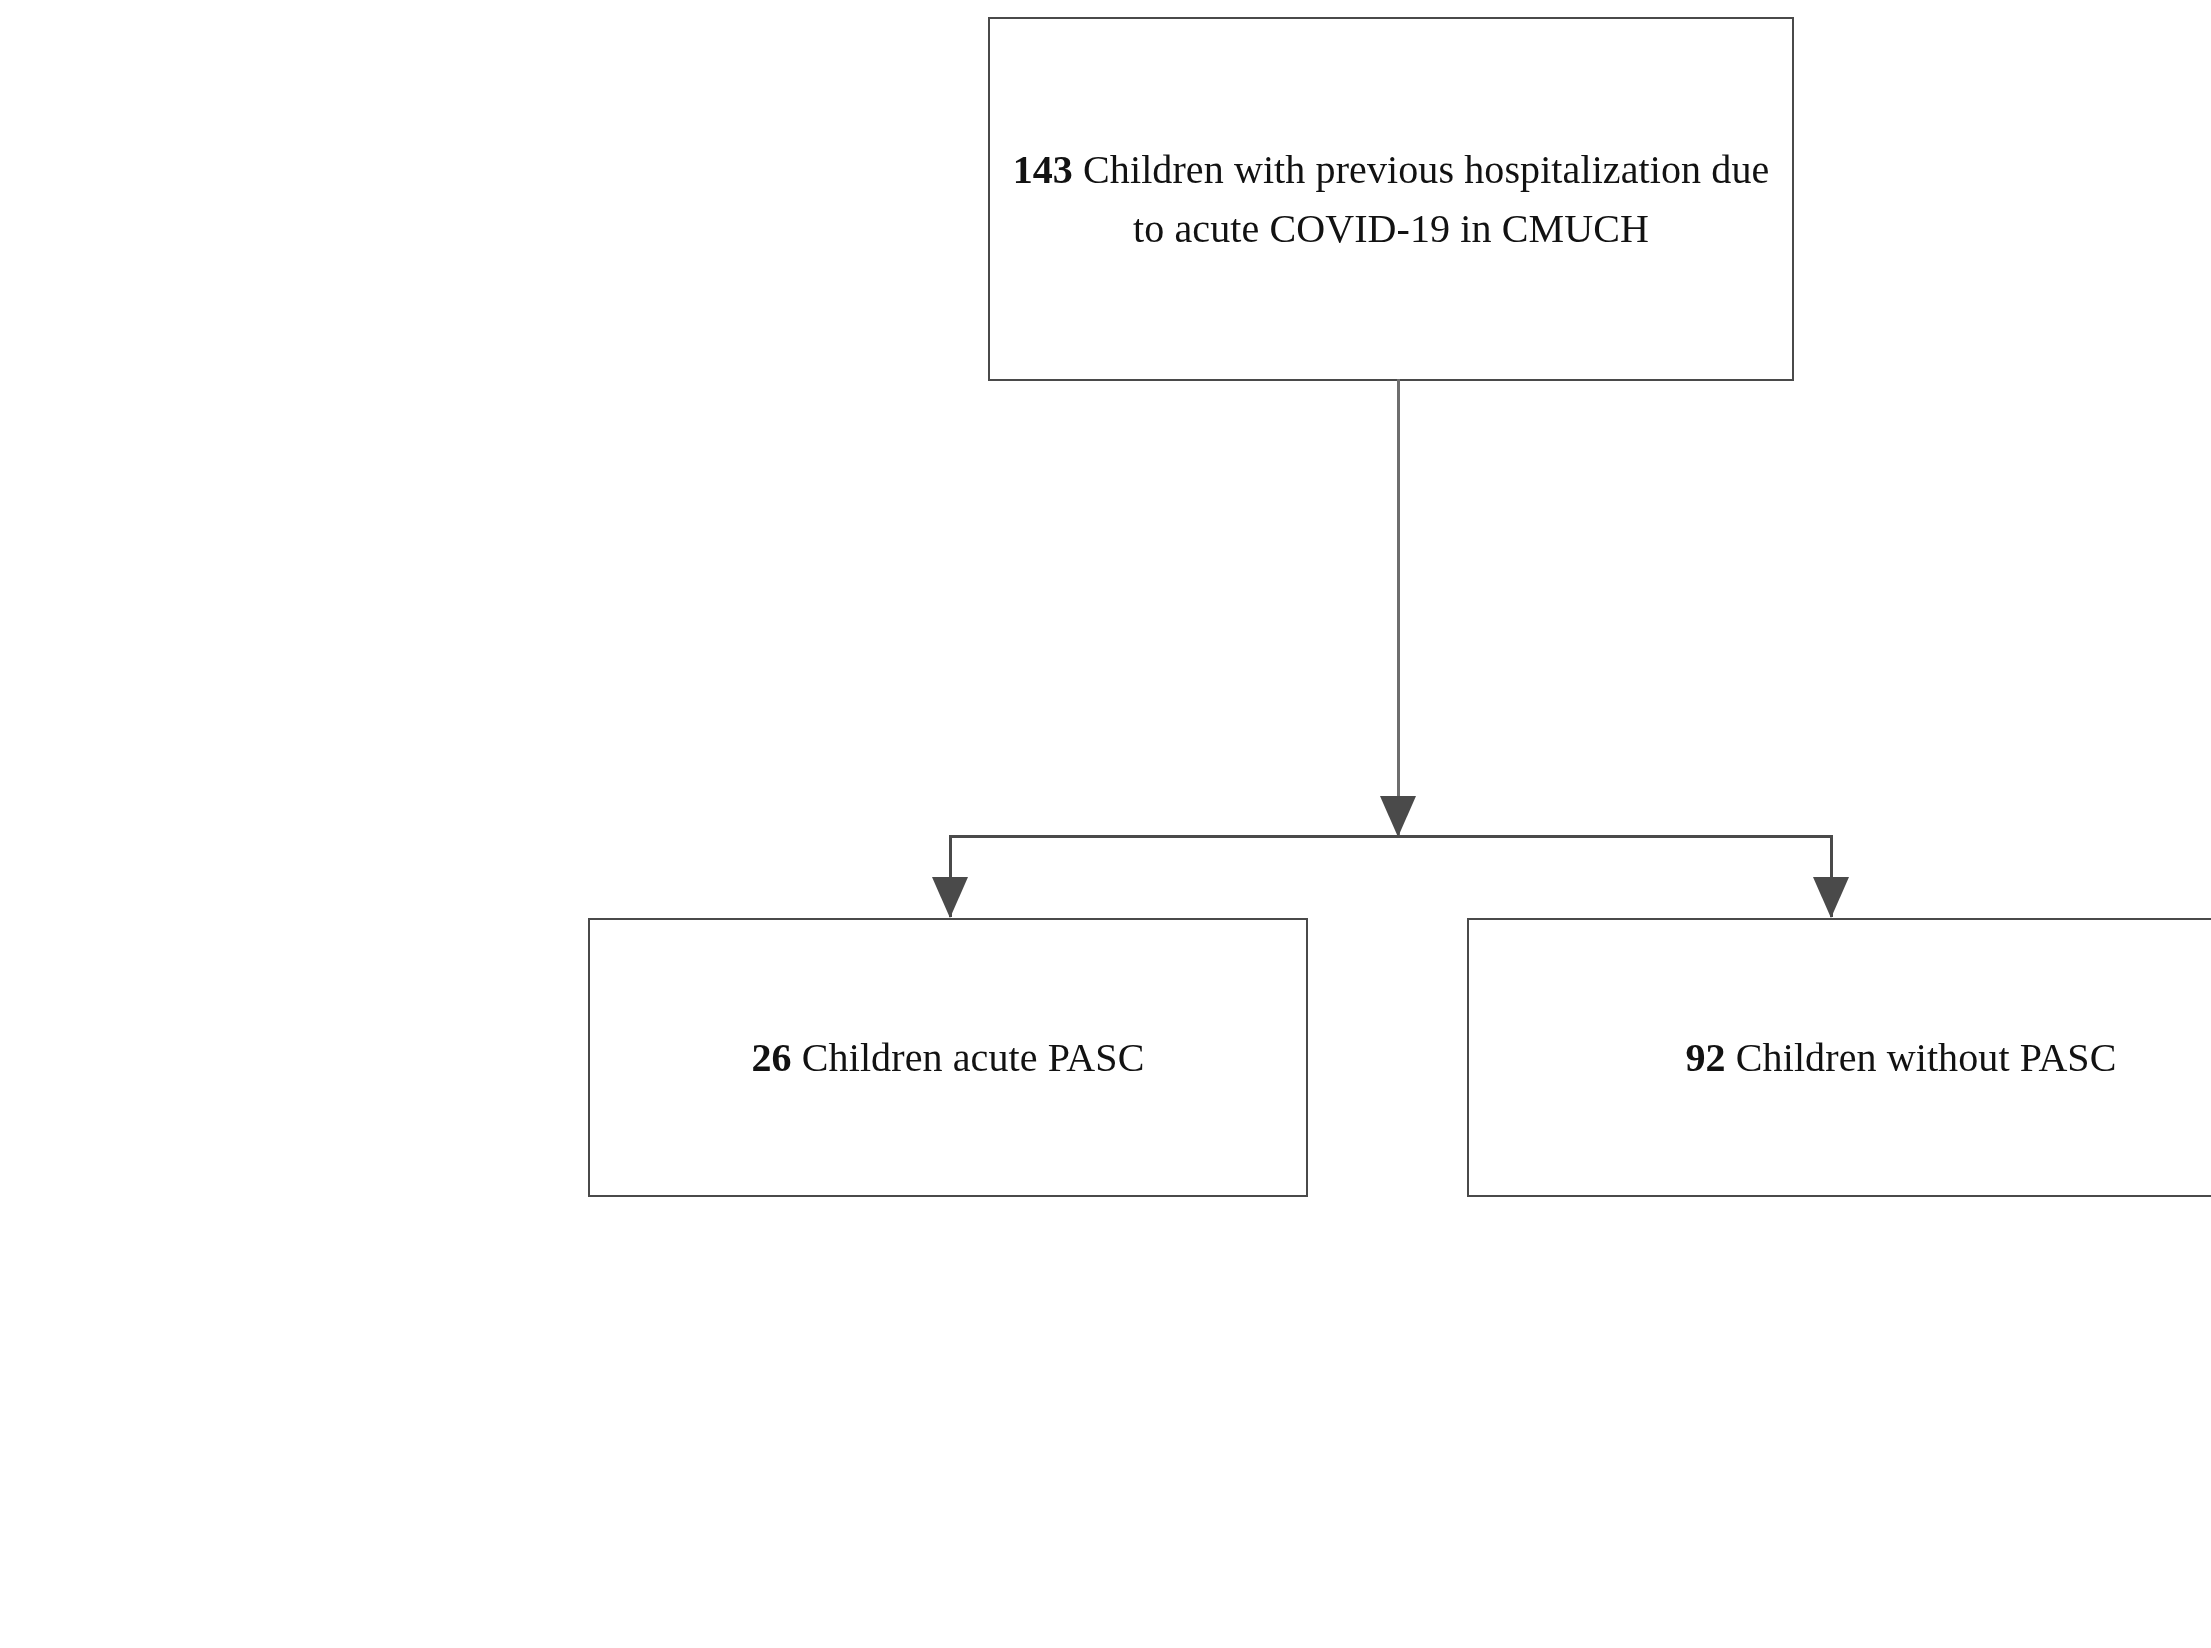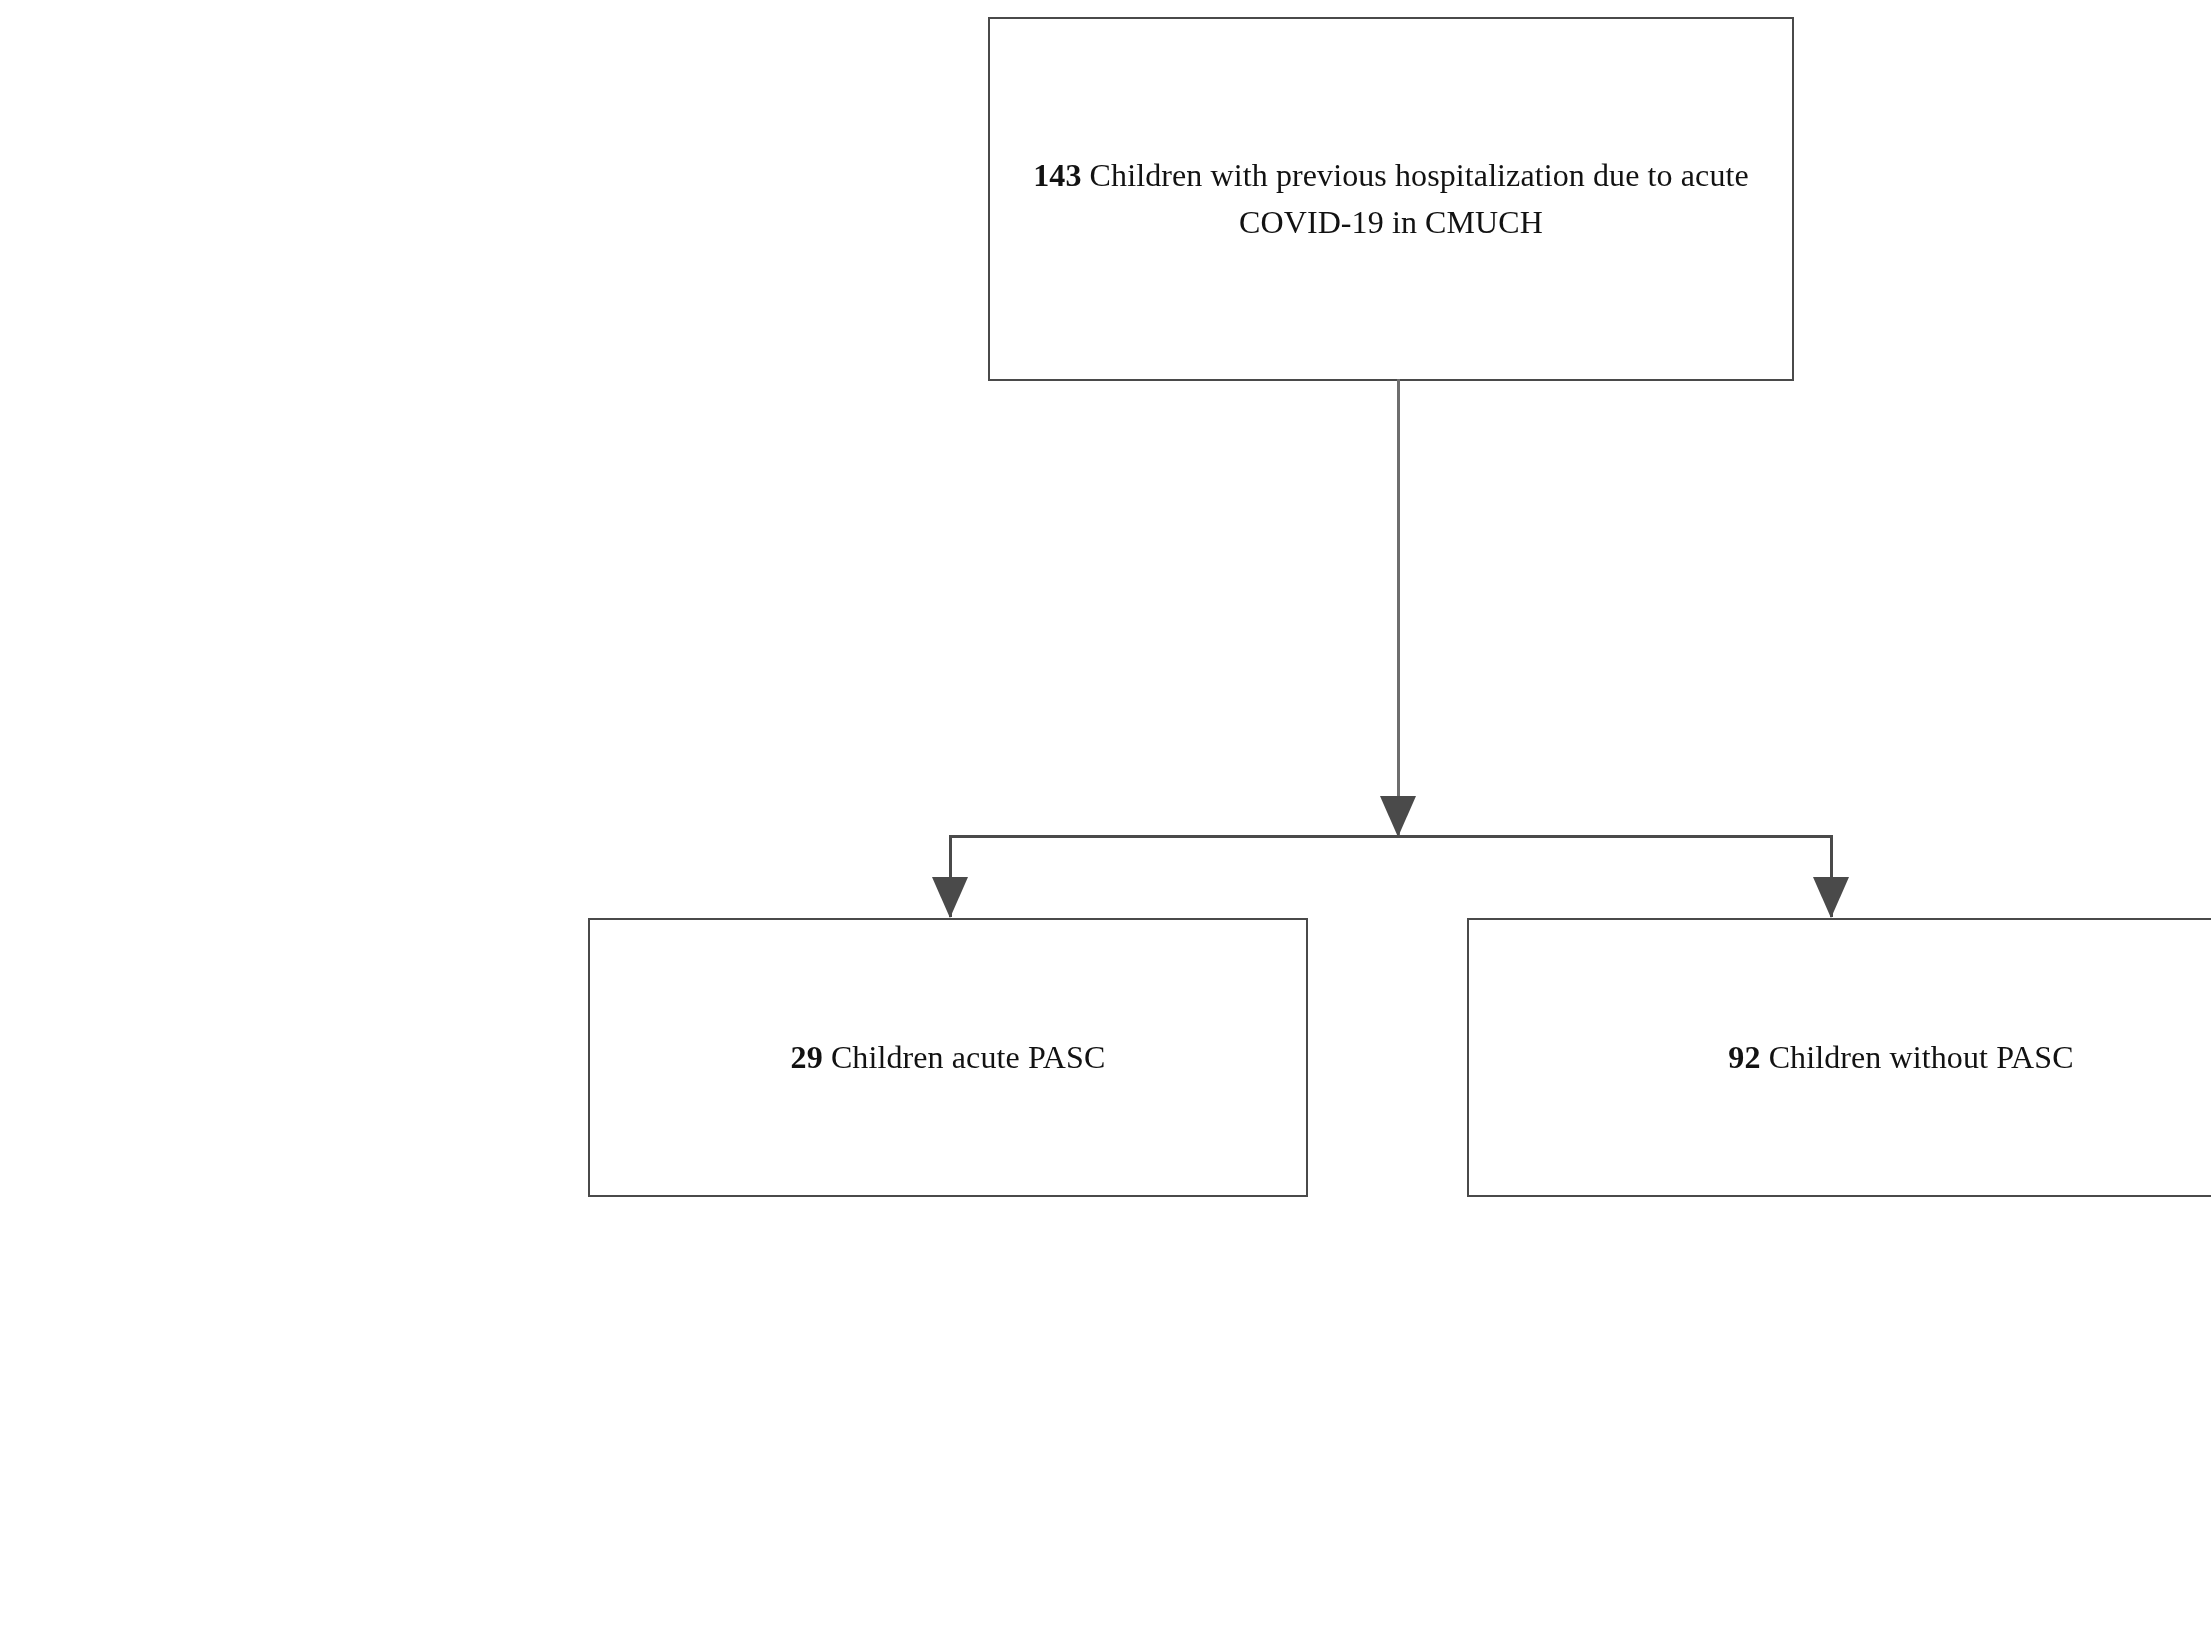--- a/index.html
+++ b/index.html
@@ -23,21 +23,21 @@
     box-sizing: border-box;
     border: 2.8px solid #4a4a4a;
     background: #ffffff;
     display: flex;
     align-items: center;
     justify-content: center;
     text-align: center;
   }
   .node-text {
     font-family: "Liberation Serif", "DejaVu Serif", serif;
-    font-size: 32px;
+    font-size: 40px;
     line-height: 1.48;
     color: #121212;
     letter-spacing: 0.1px;
     padding: 0 5px;
   }
   .node-text b {
     font-weight: 700;
   }
 
   #box-root {
@@ -157,21 +157,21 @@
   <div class="conn conn-h" id="split-bar"></div>
 
   <div class="conn conn-v" id="drop-left"></div>
   <div class="arrowhead" id="arrow-left"></div>
 
   <div class="conn conn-v" id="drop-right"></div>
   <div class="arrowhead" id="arrow-right"></div>
 
   <div class="node-box" id="box-pasc">
     <div class="node-text">
-      <b>29</b><span> Children acute PASC</span>
+      <b>26</b><span> Children acute PASC</span>
     </div>
   </div>
 
   <div class="node-box" id="box-nopasc">
     <div class="node-text">
       <b>92</b><span> Children without PASC</span>
     </div>
   </div>
 
 

